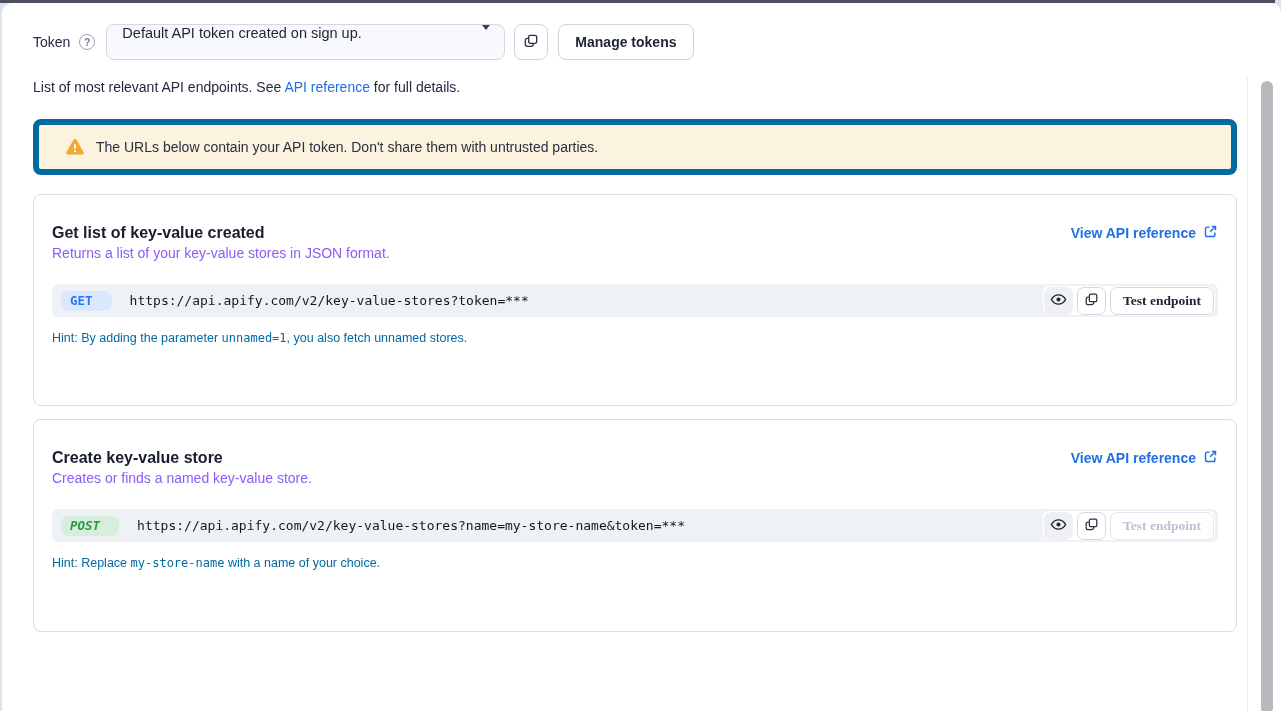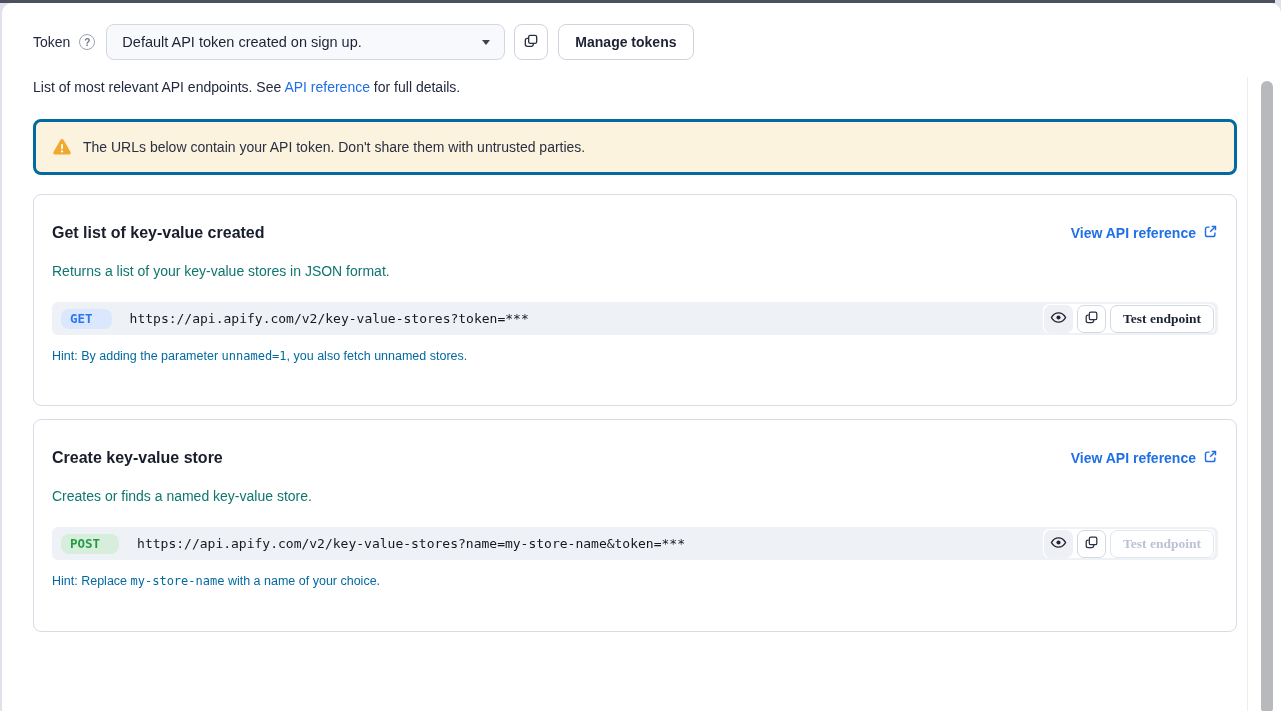--- a/index.html
+++ b/index.html
@@ -11,44 +11,44 @@
   .modal-title { font-size:17px; font-weight:700; color:#181d2b; letter-spacing:.2px; }
   .close-btn { width:28px; height:28px; display:flex; align-items:center; justify-content:center; cursor:pointer; background:none; border:none; }
   .modal-body { position:relative; padding:21px 44px 0 31px; height:635px; }
   .scroll-divider { position:absolute; top:74px; right:33px; width:1px; height:637px; background:#eceef3; }
   .scrollbar-track { position:absolute; top:77px; right:7px; width:14px; height:634px; background:#fff; }
   .scrollbar-thumb { position:absolute; top:1px; left:1px; width:12px; height:633px; background:#b7b9bd; border-radius:7px; }
 
   .token-row { display:flex; align-items:center; gap:9px; margin-bottom:19px; }
   .token-label { font-size:14px; color:#232940; }
   .help-icon { width:16px; height:16px; border:1.4px solid #9ba3b4; border-radius:50%; color:#6e7689; font-size:10px; font-weight:700; display:inline-flex; align-items:center; justify-content:center; margin-right:2px; }
-  .token-select { width:399px; height:36px; background:#f8f9fc; border:1px solid #d2d7e1; border-radius:8px; display:flex; align-items:center; justify-content:space-between; padding:0 14px 0 15px; cursor:pointer; }
+  .token-select { width:399px; height:36px; background:#f8f9fc; border:1px solid #d2d7e1; border-radius:8px; display:flex; justify-content:space-between; padding:0 14px 0 15px; cursor:pointer; }
   .token-select-value { font-size:14.5px; color:#1d2335; }
   .caret-down { width:0; height:0; border-left:4.5px solid transparent; border-right:4.5px solid transparent; border-top:5.5px solid #3c4356; }
   .icon-btn { width:34px; height:36px; background:#fff; border:1px solid #ced3df; border-radius:8px; display:flex; align-items:center; justify-content:center; cursor:pointer; }
   .manage-btn { height:36px; padding:0 16px; background:#fff; border:1px solid #ced3df; border-radius:8px; font-family:"Liberation Sans", sans-serif; font-size:14px; font-weight:700; color:#1d2335; cursor:pointer; margin-left:1px; }
 
   .intro-text { font-size:14px; color:#232940; margin-bottom:24px; }
   .intro-text a { color:#1f6fe5; text-decoration:none; cursor:pointer; }
 
-  .warning-banner { height:56px; background:#fbf3de; border:3px solid #0369a1; border-radius:8px; display:flex; align-items:center; padding:0 16px; margin-bottom:19px; }
+  .warning-banner { height:56px; background:#fbf3de; border:6px solid #0369a1; border-radius:8px; display:flex; align-items:center; padding:0 26px; margin-bottom:19px; }
   .warning-icon { margin-right:11px; display:flex; }
   .warning-text { font-size:14px; color:#2a2f42; }
 
   .endpoint-card { background:#fff; border:1px solid #d9dce6; border-radius:8px; padding:29px 18px 0 18px; margin-bottom:13px; }
   .card-1 { height:212px; }
   .card-2 { height:213px; }
   .card-head { display:flex; align-items:center; justify-content:space-between; }
   .card-title { font-size:16px; font-weight:700; color:#181d2b; }
   .ref-link { display:flex; align-items:center; gap:7px; font-size:14px; font-weight:700; color:#1f6fe5; text-decoration:none; cursor:pointer; }
-  .card-desc { font-size:14px; color:#0f766e; margin-top:21px; }
+  .card-desc { font-size:14px; color:#8b5cf6; margin-top:3px; }
   .code-bar { margin-top:23px; height:33px; background:#eef1f6; border-radius:6px; display:flex; align-items:center; padding:0 3px 0 9px; position:relative; }
   .method-badge { font-family:"DejaVu Sans Mono", monospace; font-size:12.5px; font-weight:700; padding:2px 19px 3px 9px; border-radius:8px; }
   .badge-get { background:#dbe7fc; color:#2b77f0; }
-  .badge-post { background:#d7eedd; color:#249d42; }
+  .badge-post { background:#d7eedd; color:#249d42;font-style:italic; }
   .endpoint-url { font-family:"DejaVu Sans Mono", monospace; font-size:13px; color:#14181f; margin-left:18px; white-space:nowrap; }
   .bar-actions { position:absolute; right:3px; top:2px; height:29px; display:flex; align-items:center; gap:4px; background:#fff; border-radius:6px; padding:0 1px; }
   .bar-icon-btn { width:29px; height:28px; border-radius:7px; display:flex; align-items:center; justify-content:center; cursor:pointer; border:none; background:#eef0f5; }
   .bar-icon-btn.bordered { background:#fff; border:1px solid #d3d8e2; }
   .test-btn { height:28px; padding:0 12px; background:#fff; border:1px solid #d3d8e2; border-radius:7px; font-family:Liberation Serif, serif; font-size:13.5px; font-weight:700; color:#1d2335; cursor:pointer; }
   .test-btn.disabled { color:#bcc2d4; border-color:#e3e6ee; cursor:default; }
   .hint-line { margin-top:14px; font-size:12.5px; color:#0369a1; }
   .hint-code { font-family:"DejaVu Sans Mono", monospace; font-size:12px; }
 </style>
 </head>

